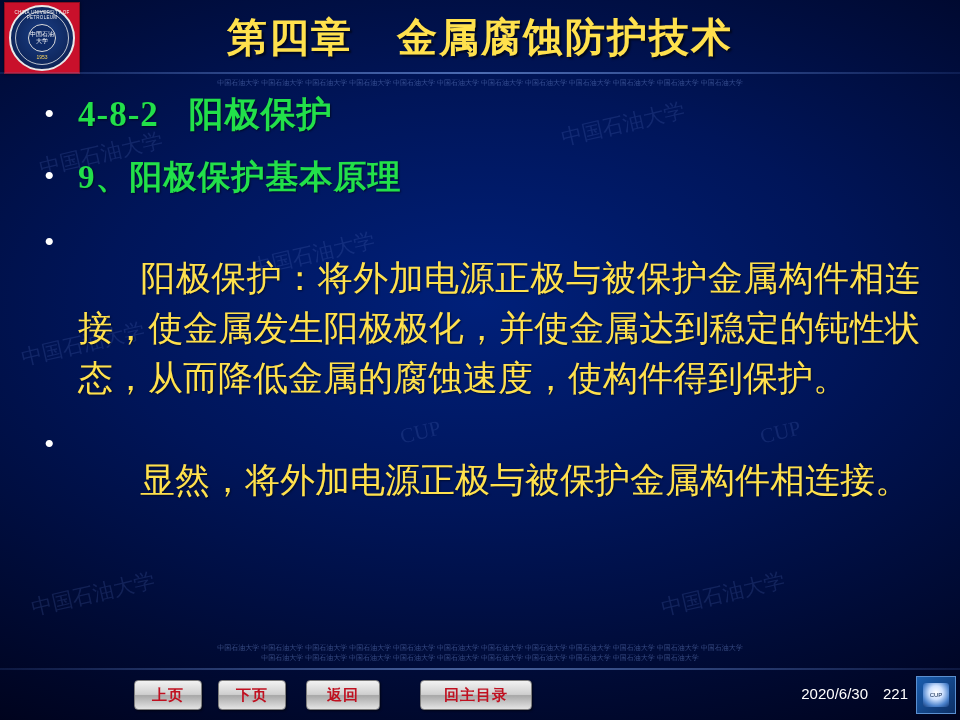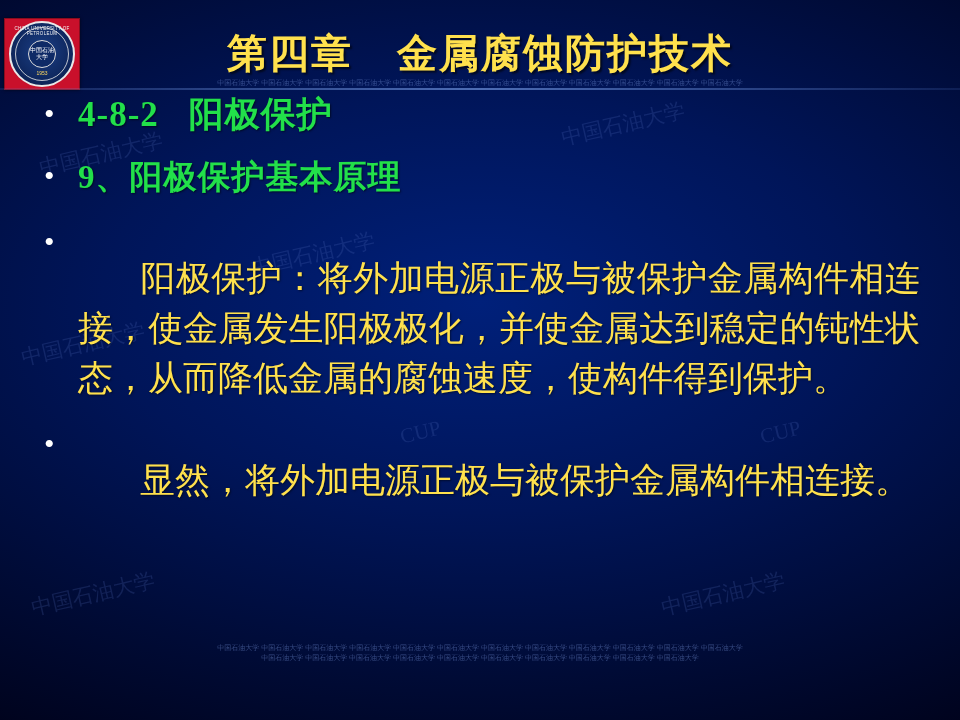--- a/index.html
+++ b/index.html
@@ -54,21 +54,21 @@
     pointer-events: none;
     user-select: none;
   }
   .microband-top { top: 78px; }
   .microband-bottom { top: 643px; }
   .microband-bottom2 { top: 653px; }
 
   
   .header-bar {
     position: absolute;
-    left: 0; top: 16px;
+    left: 0; top: 0;
     width: 780px; height: 70px;
   }
   .title {
     position: absolute;
     left: 0; top: 10px;
     width: 960px;
     text-align: center;
     color: #ffe14d;
     font-size: 40px;
     font-weight: bold;
@@ -332,14 +332,26 @@
       <div class="bullet-body">
         <div class="para-yellow"><span class="indent"></span><span>显然，将外加电源正极与被保护金属构件相连接。</span></div>
       </div>
     </div>
 
   </div>
 
   <div class="microband microband-bottom">中国石油大学 中国石油大学 中国石油大学 中国石油大学 中国石油大学 中国石油大学 中国石油大学 中国石油大学 中国石油大学 中国石油大学 中国石油大学 中国石油大学</div>
   <div class="microband microband-bottom2">中国石油大学 中国石油大学 中国石油大学 中国石油大学 中国石油大学 中国石油大学 中国石油大学 中国石油大学 中国石油大学 中国石油大学</div>
 
+  <div class="footer">
+    <div class="footer-rule"></div>
+    <div class="nav-btn nav-prev">上页</div>
+    <div class="nav-btn nav-next">下页</div>
+    <div class="nav-btn nav-back">返回</div>
+    <div class="nav-btn nav-home">回主目录</div>
+    <div class="date-text">2020/6/30</div>
+    <div class="page-num">221</div>
+    <div class="corner-logo">
+      <div class="mark">CUP</div>
+    </div>
+  </div>
 
 </div>
 
 </body></html>

